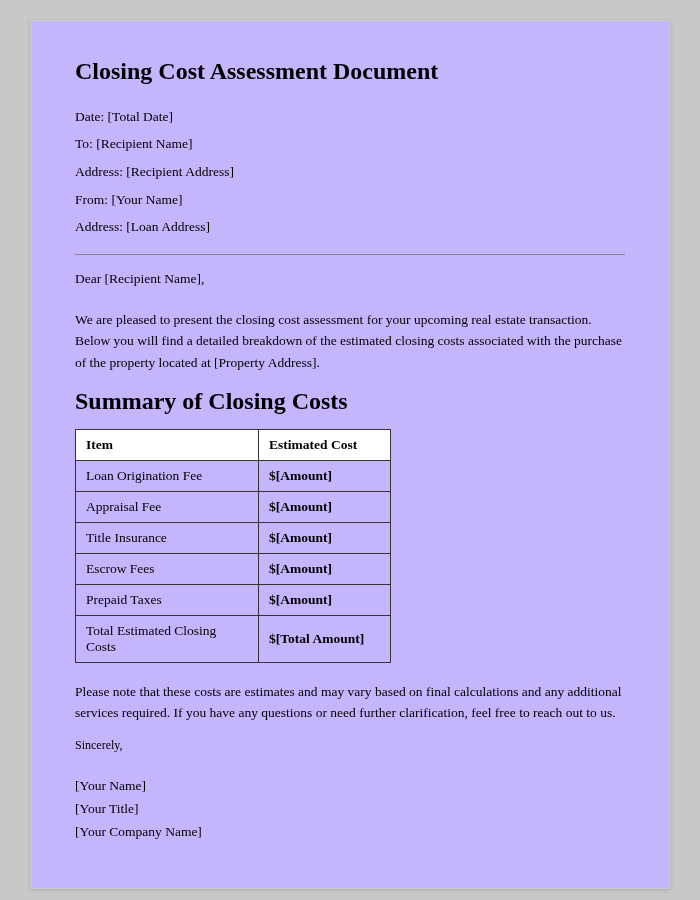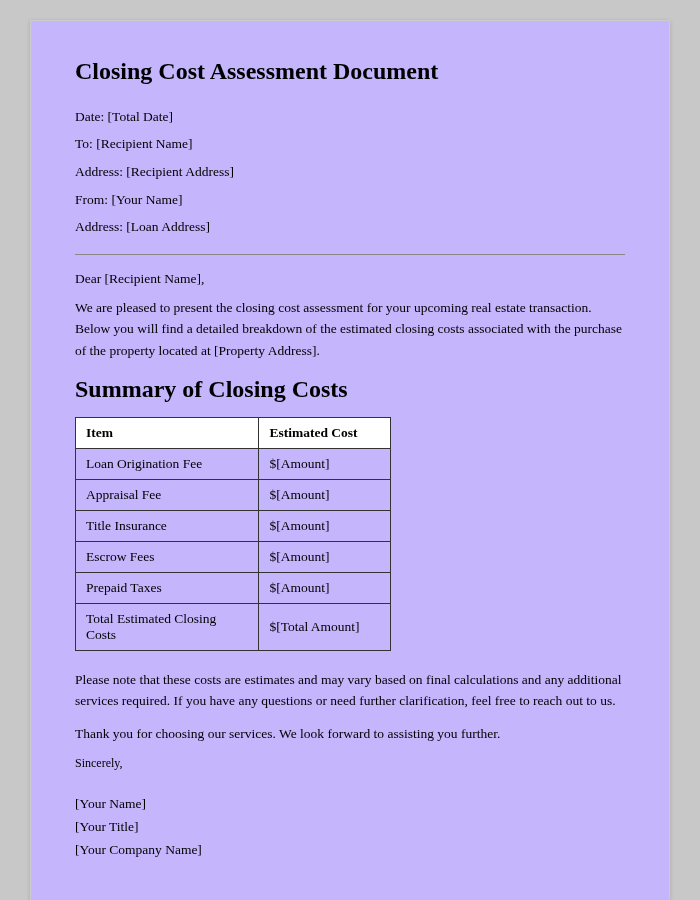--- a/index.html
+++ b/index.html
@@ -42,21 +42,21 @@
     }
 
     .divider {
       border: none;
       border-top: 1px solid #888888;
       margin: 16px 0 16px 0;
     }
 
     .salutation {
       font-size: 13.5px;
-      margin-bottom: 10px;
+      margin-bottom: 22px;
     }
 
     .body-paragraph {
       font-size: 13.5px;
       line-height: 1.6;
       margin-bottom: 14px;
     }
 
     .section-heading {
       font-size: 24px;
@@ -84,20 +84,21 @@
       font-weight: bold;
       background-color: #ffffff;
     }
 
     .cost-table td:first-child {
       width: 200px;
     }
 
     .cost-table td:last-child {
       width: 140px;
+      font-weight: bold;
     }
 
     .notice-paragraph {
       font-size: 13.5px;
       line-height: 1.6;
       margin-bottom: 14px;
     }
 
     .closing-line {
       font-size: 13.5px;
@@ -165,21 +166,20 @@
         </tr>
         <tr>
           <td>Total Estimated Closing Costs</td>
           <td>$[Total Amount]</td>
         </tr>
       </tbody>
   </table>
 
   <p class="notice-paragraph">Please note that these costs are estimates and may vary based on final calculations and any additional services required. If you have any questions or need further clarification, feel free to reach out to us.</p>
 
-  <p class="closing-line">Thank you for choosing our services. We look forward to assisting you further.</p>
 
   <p class="sincerely">Sincerely,</p>
 
   <div class="signature-block">
     <div>[Your Name]</div>
     <div>[Your Title]</div>
     <div>[Your Company Name]</div>
   </div>
 
 </div>

